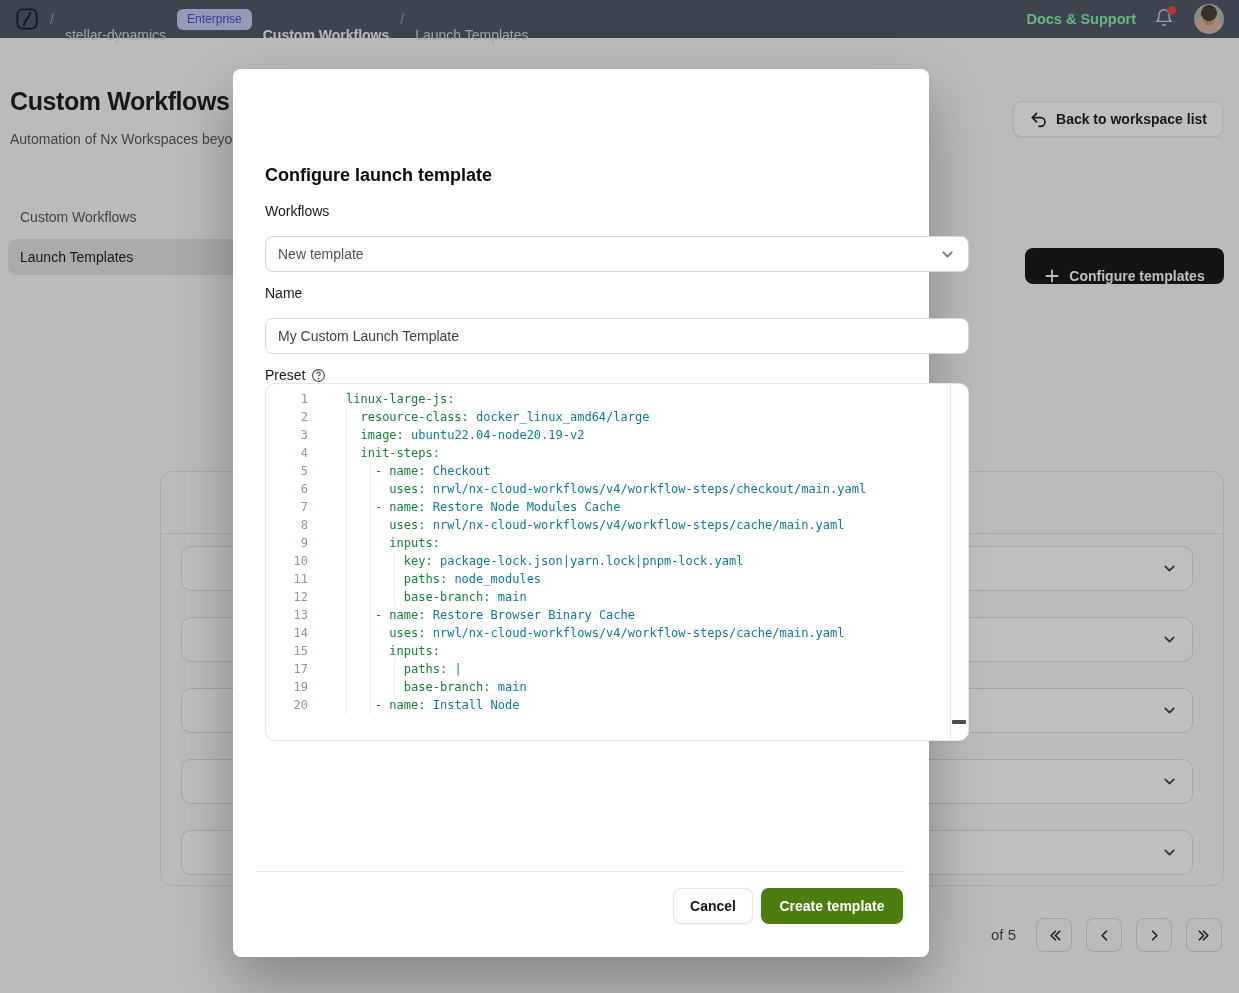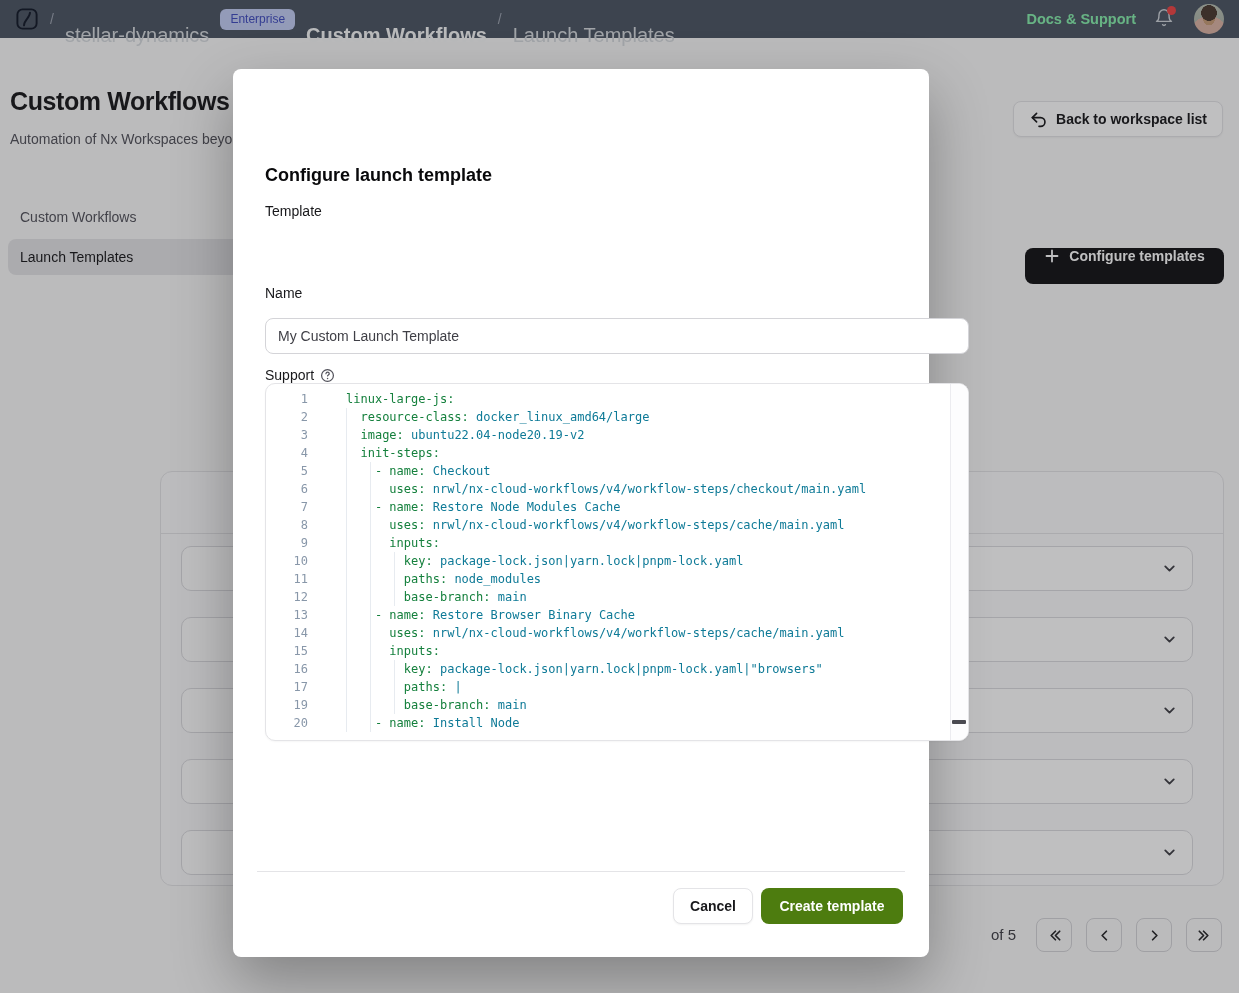--- a/index.html
+++ b/index.html
@@ -3,21 +3,21 @@
 <meta charset="utf-8">
 <style>
   * { margin:0; padding:0; box-sizing:border-box; }
   html,body { width:1239px; height:993px; overflow:hidden; }
   body { font-family:"Liberation Sans", sans-serif; background:#fafafa; position:relative; }
 
   
   .navbar { position:absolute; left:0; top:0; width:1239px; height:38px; background:#4b5563;
             display:flex; align-items:center; padding:0 15px; gap:11px; z-index:1; }
   .navbar .sep { color:#9ca3af; font-size:14px; }
-  .crumb { font-size:20px; color:#d6dade;margin-top:32px; }
+  .crumb { font-size:14px; color:#d6dade;margin-top:32px; }
   .crumb.bold { color:#f7f8f9; font-weight:600; }
   .badge { background:#c3cdf4; color:#3f4cc0; font-size:12px; font-weight:500;
            padding:3px 10px; border-radius:6px; line-height:15px; }
   .nav-right { margin-left:auto; display:flex; align-items:center; gap:18px; }
   .docs { color:#86efac; font-size:14.5px;font-weight:bold; }
   .bell-wrap { position:relative; width:22px; height:22px; color:#cfd4da; }
   .bell-dot { position:absolute; top:-2px; right:0px; width:9px; height:9px; border-radius:50%;
               background:#ef4444; }
   .avatar { width:30px; height:30px; border-radius:50%;
             background:
@@ -32,21 +32,21 @@
   .page-subtitle { position:absolute; left:10px; top:131px; font-size:14px; color:#52525b; }
   .side-item { position:absolute; left:20px; top:209px; font-size:14px; color:#52525b; }
   .side-item-active { position:absolute; left:8px; top:239px; width:312px; height:36px;
                       background:#e4e4e7; border-radius:8px; display:flex; align-items:center;
                       padding-left:12px; font-size:14px; color:#18181b; }
   .back-btn { position:absolute; left:1013px; top:101px; width:210px; height:36px; background:#ffffff;
               border:1px solid #e4e4e7; border-radius:8px; display:flex; align-items:center;
               justify-content:center; gap:8px; font-size:14px; font-weight:600; color:#18181b;
               box-shadow:0 1px 2px rgba(0,0,0,.05); cursor:pointer; }
   .config-btn { position:absolute; left:1025px; top:248px; width:199px; height:36px; background:#131316;
-                border:none; border-radius:8px; display:flex; align-items:flex-start; justify-content:center;
+                border:none; border-radius:8px; display:flex; align-items:flex-end; justify-content:center;
                 gap:9px; font-size:14px; font-weight:600; color:#ffffff; cursor:pointer; }
   .bg-card { position:absolute; left:160px; top:471px; width:1064px; height:415px; background:#fbfbfc;
              border:1px solid #e4e4e7; border-radius:12px; }
   .bg-card-divider { position:absolute; left:0; right:0; top:61px; border-bottom:1px solid #e4e4e7; }
   .panel-row { position:absolute; left:20px; width:1012px; height:45px; background:#ffffff;
                border:1px solid #dcdce0; border-radius:10px; display:flex; align-items:center;
                justify-content:flex-end; padding-right:14px; color:#3f3f46; cursor:pointer; }
   .pagination-label { position:absolute; top:926px; left:976px; width:40px; text-align:right;
                       font-size:15px; color:#3f3f46; }
   .page-btn { position:absolute; top:918px; width:36px; height:34px; border:1px solid #d4d4d8;
@@ -200,29 +200,37 @@
       <path d="M8 4.5 12.5 9 8 13.5"></path>
       <path d="M3.5 4.5 8 9l-4.5 4.5"></path>
     </svg>
 </button>
 
 <div class="overlay"></div>
 
 <div class="modal">
   <div class="modal-title">Configure launch template</div>
 
-  <div class="field-label" style="top:134px">Template</div>
+  <div class="field-label" style="top:134px">Workflows</div>
+  <div class="select" style="top:167px">
+    <span>New template</span>
+    <span class="chev">
+      <svg width="17" height="17" viewBox="0 0 16 16" fill="none" stroke="currentColor" stroke-width="1.6" stroke-linecap="round" stroke-linejoin="round">
+          <path d="M4 6l4 4 4-4"></path>
+        </svg>
+    </span>
+  </div>
 
   <div class="field-label" style="top:216px">Name</div>
   <div class="text-input" style="top:249px">
     <span>My Custom Launch Template</span>
   </div>
 
   <div class="field-label" style="top:298px">
-    <span>Support</span>
+    <span>Preset</span>
     <span>
       <svg width="15" height="15" viewBox="0 0 16 16" fill="none">
         <circle cx="8" cy="8" r="6.3" stroke="#52525b" stroke-width="1.3"></circle>
         <path d="M6.3 6.1c.15-1 .9-1.6 1.8-1.6 1 0 1.75.7 1.75 1.55 0 1.3-1.6 1.35-1.8 2.45" stroke="#52525b" stroke-width="1.3" stroke-linecap="round" fill="none"></path>
         <circle cx="8.05" cy="11.3" r=".8" fill="#52525b"></circle>
       </svg>
     </span>
   </div>
   <div class="select" style="top:331px">
     <span>linux-large-js</span>
@@ -243,21 +251,20 @@
       <div class="cl"><i class="g" style="left:80px"></i><i class="g" style="left:104px"></i><span class="ln">6</span><span class="lc">      <span class="tok-k">uses:</span><span class="tok-v"> nrwl/nx-cloud-workflows/v4/workflow-steps/checkout/main.yaml</span></span></div>
       <div class="cl"><i class="g" style="left:80px"></i><i class="g" style="left:104px"></i><span class="ln">7</span><span class="lc">    <span class="tok-k">- </span><span class="tok-k">name:</span><span class="tok-v"> Restore Node Modules Cache</span></span></div>
       <div class="cl"><i class="g" style="left:80px"></i><i class="g" style="left:104px"></i><span class="ln">8</span><span class="lc">      <span class="tok-k">uses:</span><span class="tok-v"> nrwl/nx-cloud-workflows/v4/workflow-steps/cache/main.yaml</span></span></div>
       <div class="cl"><i class="g" style="left:80px"></i><i class="g" style="left:104px"></i><span class="ln">9</span><span class="lc">      <span class="tok-k">inputs:</span><span class="tok-v"></span></span></div>
       <div class="cl"><i class="g" style="left:80px"></i><i class="g" style="left:104px"></i><i class="g" style="left:128px"></i><span class="ln">10</span><span class="lc">        <span class="tok-k">key:</span><span class="tok-v"> package-lock.json|yarn.lock|pnpm-lock.yaml</span></span></div>
       <div class="cl"><i class="g" style="left:80px"></i><i class="g" style="left:104px"></i><i class="g" style="left:128px"></i><span class="ln">11</span><span class="lc">        <span class="tok-k">paths:</span><span class="tok-v"> node_modules</span></span></div>
       <div class="cl"><i class="g" style="left:80px"></i><i class="g" style="left:104px"></i><i class="g" style="left:128px"></i><span class="ln">12</span><span class="lc">        <span class="tok-k">base-branch:</span><span class="tok-v"> main</span></span></div>
       <div class="cl"><i class="g" style="left:80px"></i><i class="g" style="left:104px"></i><span class="ln">13</span><span class="lc">    <span class="tok-k">- </span><span class="tok-k">name:</span><span class="tok-v"> Restore Browser Binary Cache</span></span></div>
       <div class="cl"><i class="g" style="left:80px"></i><i class="g" style="left:104px"></i><span class="ln">14</span><span class="lc">      <span class="tok-k">uses:</span><span class="tok-v"> nrwl/nx-cloud-workflows/v4/workflow-steps/cache/main.yaml</span></span></div>
       <div class="cl"><i class="g" style="left:80px"></i><i class="g" style="left:104px"></i><span class="ln">15</span><span class="lc">      <span class="tok-k">inputs:</span><span class="tok-v"></span></span></div>
-      <div class="cl"><i class="g" style="left:80px"></i><i class="g" style="left:104px"></i><i class="g" style="left:128px"></i><span class="ln">16</span><span class="lc">        <span class="tok-k">key:</span><span class="tok-v"> package-lock.json|yarn.lock|pnpm-lock.yaml|"browsers"</span></span></div>
       <div class="cl"><i class="g" style="left:80px"></i><i class="g" style="left:104px"></i><i class="g" style="left:128px"></i><span class="ln">17</span><span class="lc">        <span class="tok-k">paths:</span><span class="tok-v"> |</span></span></div>
       <div class="cl"><i class="g" style="left:80px"></i><i class="g" style="left:104px"></i><i class="g" style="left:128px"></i><span class="ln">19</span><span class="lc">        <span class="tok-k">base-branch:</span><span class="tok-v"> main</span></span></div>
       <div class="cl"><i class="g" style="left:80px"></i><i class="g" style="left:104px"></i><span class="ln">20</span><span class="lc">    <span class="tok-k">- </span><span class="tok-k">name:</span><span class="tok-v"> Install Node</span></span></div>
       <div class="scroll-track">
       <div class="scroll-thumb"></div>
     </div>
     </div>
 
   <div class="modal-divider"></div>
   <div class="modal-footer">

